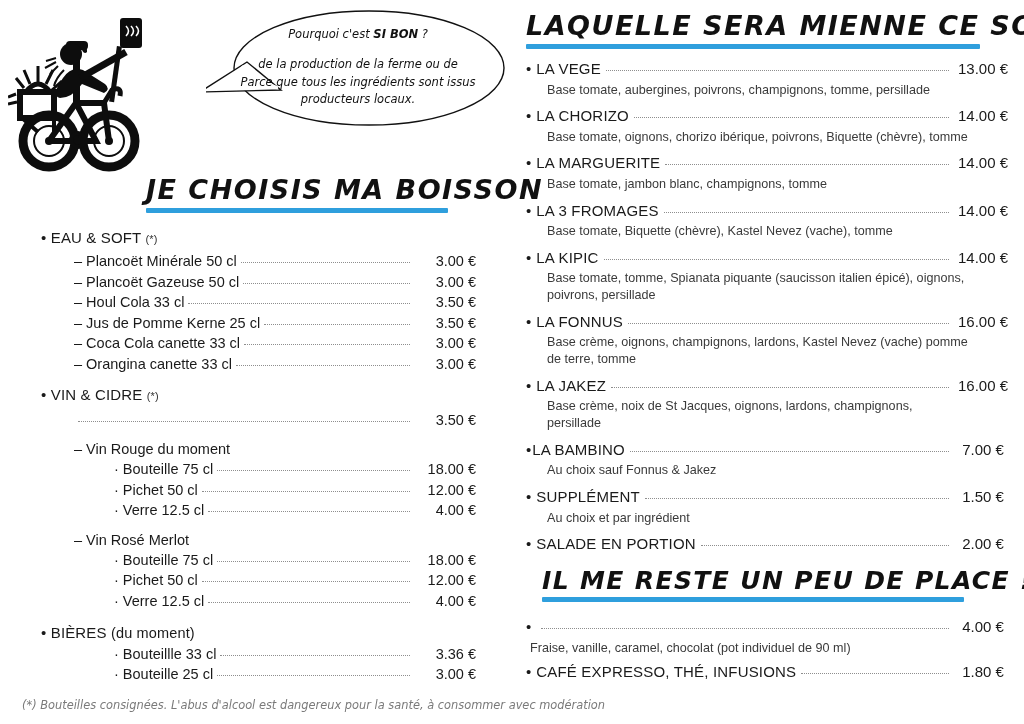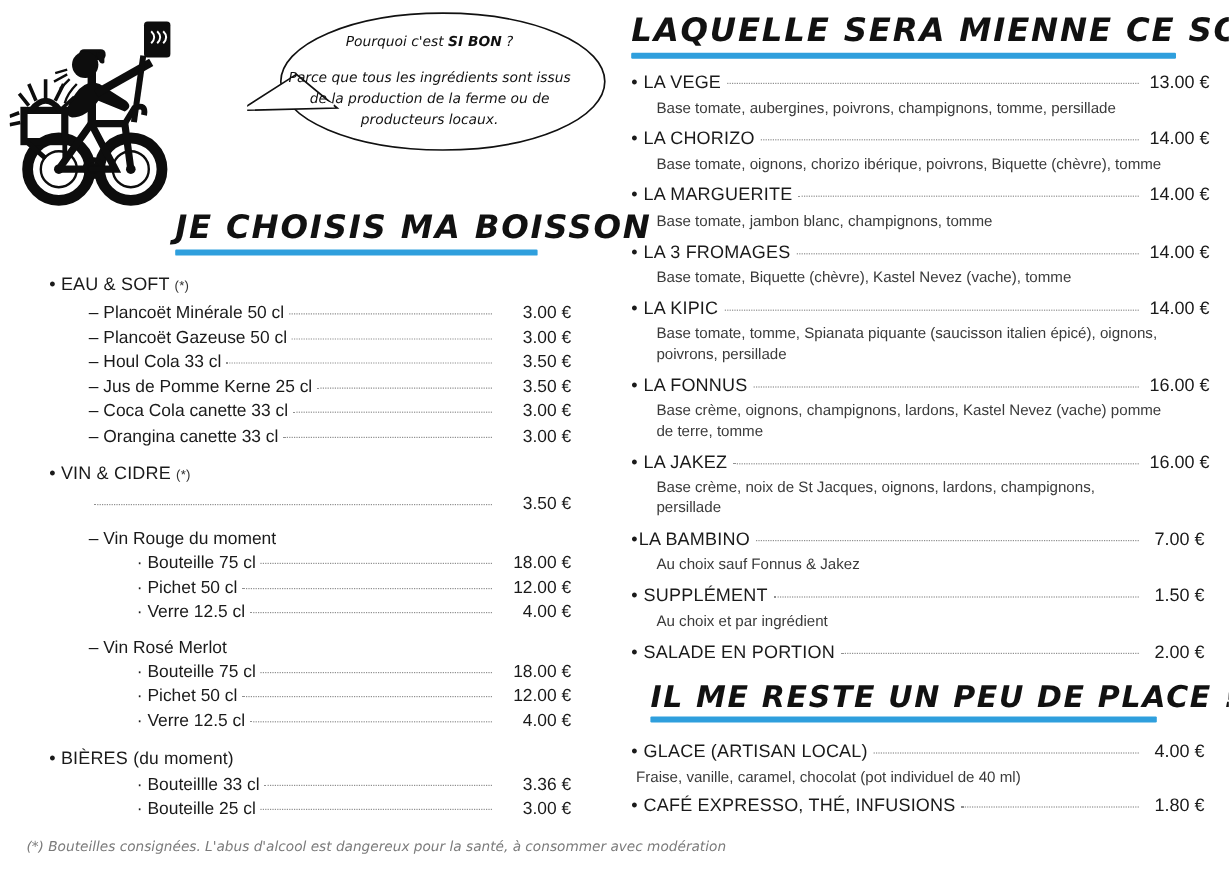--- a/index.html
+++ b/index.html
@@ -183,22 +183,22 @@
     <div class="bubble-wrap">
       <svg class="bubble-svg" viewBox="0 0 300 136" width="300" height="136" aria-hidden="true">
         <ellipse cx="163" cy="62" rx="135" ry="57" fill="#ffffff" stroke="#111111" stroke-width="1.4"></ellipse>
         <path d="M41 56 L-6 86 L75 84 Z" fill="#ffffff" stroke="#111111" stroke-width="1.4"></path>
         <path d="M36 60 q14 14 36 22" fill="#ffffff" stroke="#ffffff" stroke-width="3"></path>
       </svg>
       <div class="bubble-text">
         <div class="q">
           <span>Pourquoi c'est </span><b>SI BON</b><span> ?</span>
         </div>
+        <div>de la production de la ferme ou de</div>
         <div>Parce que tous les ingrédients sont issus</div>
-        <div>de la production de la ferme ou de</div>
         <div>producteurs locaux.</div>
       </div>
     </div>
 
     <div style="position:absolute;left:146px;top:176px;">
       <div class="brush-head" style="font-size:27px;">JE CHOISIS MA BOISSON</div>
       <div class="brush-underline" style="width:302px;margin-top:5px;"></div>
     </div>
 
     <div class="lc-list">
@@ -417,25 +417,24 @@
 
     <div style="position:absolute;left:30px;top:568px;">
       <div class="brush-head" style="font-size:25px;">IL ME RESTE UN PEU DE PLACE !</div>
       <div class="brush-underline" style="width:422px;margin-top:4px;"></div>
     </div>
 
     <div class="dessert-list">
       <div class="pz">
         <div class="pz-name">
           <span class="bul">•</span>
-          <span class="nm">GLACE (ARTISAN LOCAL)</span>
           <span class="dots"></span>
           <span class="pr">4.00 €</span>
         </div>
-        <div class="pz-desc">Fraise, vanille, caramel, chocolat (pot individuel de 40 ml)</div>
+        <div class="pz-desc">Fraise, vanille, caramel, chocolat (pot individuel de 90 ml)</div>
       </div>
       <div class="pz">
         <div class="pz-name">
           <span class="bul">•</span>
           <span class="nm">CAFÉ EXPRESSO, THÉ, INFUSIONS</span>
           <span class="dots"></span>
           <span class="pr">1.80 €</span>
         </div>
       </div>
     </div>

